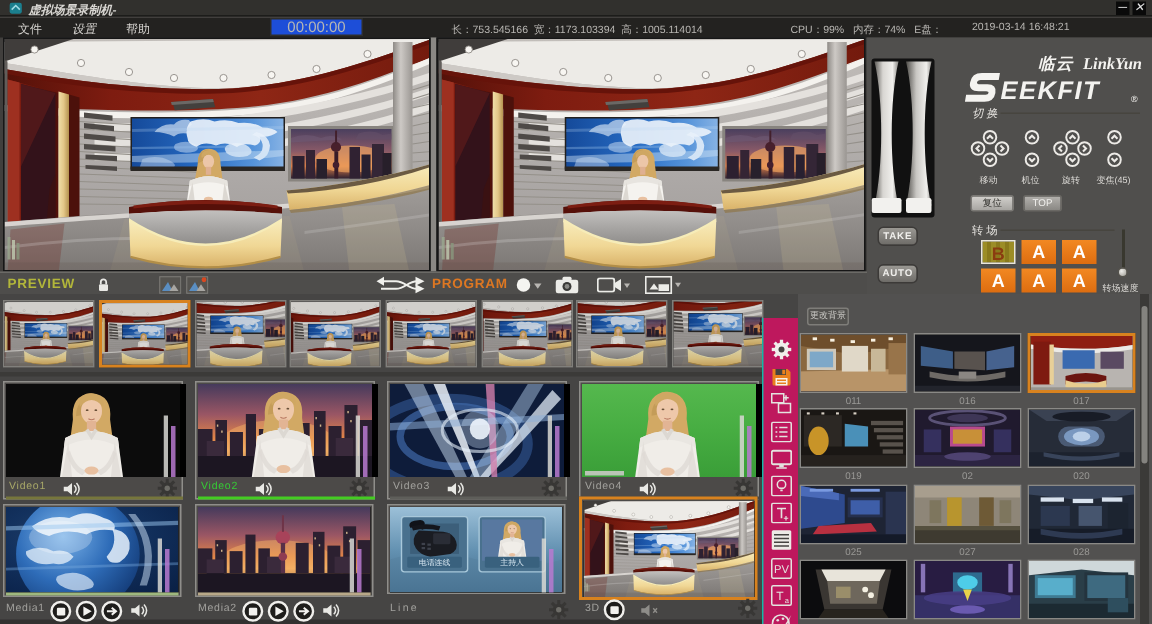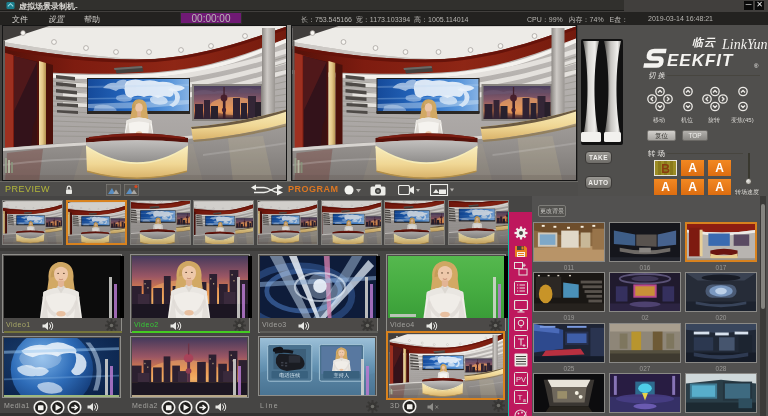--- a/index.html
+++ b/index.html
@@ -1,35 +1,35 @@
 <!DOCTYPE html>
 <html><head>
 <meta charset="utf-8">
 <style>
 * { margin:0; padding:0; box-sizing:border-box; }
 html,body { width:768px; height:416px; overflow:hidden; background:#413f3d;
   font-family:"Liberation Sans", sans-serif; }
 #app { position:relative; width:768px; height:416px; }
 .abs { position:absolute; }
 
-#titlebar { left:0; top:0; width:624px; height:11px; background:#31302d; border-bottom:1px solid #1c1c1a;}
+#titlebar { left:0; top:0; width:768px; height:11px; background:#31302d; border-bottom:1px solid #1c1c1a;font-style:italic;}
 #titlebar .ttl { position:absolute; left:19px; top:1px; font-size:8px; color:#d8d6d2; font-weight:bold; letter-spacing:0px;}
 #appicon { position:absolute; left:6px; top:1px; width:9px; height:9px; }
 .winbtn { position:absolute; top:1px; width:9px; height:9px; background:#0a0a0a; color:#e8e8e8; font-size:8px; line-height:8px; text-align:center;}
 #menubar { left:0; top:12px; width:768px; height:13px; background:#232220; color:#d5d3cf; font-size:8px; }
 #menubar span.mi { position:absolute; top:2px; }
-#timerbox { position:absolute; left:180px; top:0px; width:62px; height:12px; background:#701a75; border:1px solid #2e2e2c; color:#b8b8b4; font-size:10px; text-align:center; line-height:11px; font-family:"Liberation Sans",sans-serif;}
+#timerbox { position:absolute; left:180px; top:0px; width:62px; height:12px; background:#1d4ed8; border:1px solid #2e2e2c; color:#b8b8b4; font-size:10px; text-align:center; line-height:11px; font-family:"Liberation Sans",sans-serif;}
 .stat { position:absolute; top:3px; font-size:7px; color:#b8b6b2; white-space:nowrap;}
 
 .monitor { top:25px; height:156px; background:#222; border:1px solid #161616; overflow:hidden;}
 #mon1 { left:2px; width:285px; }
 #mon2 { left:291px; width:286px; }
 
 #toolbar { left:0; top:181px; width:578px; height:15px; background:#4e4d4b; border-top:1px solid #6b6a66;}
-#toolbar .pv { position:absolute; left:5px; top:2px; color:#b2b63a; font-size:9px; font-weight:normal; letter-spacing:0.5px;}
+#toolbar .pv { position:absolute; left:5px; top:2px; color:#b2b63a; font-size:9px; font-weight:bold; letter-spacing:0.5px;}
 #toolbar .pg { position:absolute; left:288px; top:2px; color:#dd7722; font-size:9px; font-weight:bold; letter-spacing:0.5px;}
 
 #rpanel { left:578px; top:25px; width:190px; height:171px; background:#504f4d; }
 #tbar { position:absolute; left:3px; top:14px; width:42px; height:106px; background:#111; border-radius:2px;}
 .tbtn { position:absolute; left:7px; width:27px; height:13px; border-radius:4px;
   background:linear-gradient(#9a9893,#6e6c68); border:1px solid #3c3a38; color:#f0efec; font-size:6.5px; font-weight:bold; text-align:center; line-height:12px; letter-spacing:0.5px;}
 .seclabel { position:absolute; color:#e6e4e0; font-size:7.5px; letter-spacing:2px;}
 .padlabel { position:absolute; top:91px; color:#dcdad6; font-size:6px; }
 .gbtn { position:absolute; top:105px; height:11px; border-radius:2px; font-size:6.5px; text-align:center; line-height:10px; }
 .abtn { position:absolute; width:23px; height:16px; background:linear-gradient(#f28822,#dd6d10); color:#fff; font-weight:bold; text-align:center; font-size:12px; line-height:16px; }
@@ -136,21 +136,21 @@
         <path d="M2,2 C8,28 8,72 2,98 L18,98 C12,72 12,28 18,2 Z" fill="url(#tbarm)"></path>
         <path d="M23,2 C29,28 29,72 23,98 L40,98 C34,72 34,28 40,2 Z" fill="url(#tbarm2)"></path>
         <rect x="0" y="93" width="20" height="10" rx="1.5" fill="#f2f1ee"></rect>
         <rect x="23" y="93" width="17" height="10" rx="1.5" fill="#f2f1ee"></rect>
       </svg>
     </div>
     <div class="tbtn" style="top:126px;">TAKE</div>
     <div class="tbtn" style="top:151px;">AUTO</div>
 
     <div class="abs" style="left:114px;top:10px;color:#f4f3f0;font-size:11px;font-weight:bold;font-style:italic;letter-spacing:1px;">临云</div>
-    <div class="abs" style="left:144px;top:12px;color:#f4f3f0;font-size:14px;font-weight:normal;font-style:italic;font-family:'Liberation Serif',serif;">LinkYun</div>
+    <div class="abs" style="left:144px;top:12px;color:#f4f3f0;font-size:11px;font-weight:bold;font-style:italic;font-family:'Liberation Serif',serif;">LinkYun</div>
     <svg class="abs" style="left:64px;top:22px" width="122" height="24" viewBox="0 0 122 24">
       <g fill="#f4f3f0">
         <path d="M23,4 H11 Q6.5,4 6.5,8 Q6.5,11.5 11,11.5 H16 Q20,11.5 20,15 Q20,18.5 16,18.5 H3" stroke="#f4f3f0" stroke-width="4.6" fill="none" transform="skewX(-10)" transform-origin="13 11"></path>
         <text x="25" y="19" font-size="17" font-weight="bold" font-style="italic" letter-spacing="1" font-family="Liberation Sans">EEKFIT</text>
         <text x="112" y="21" font-size="6">®</text>
       </g>
     </svg>
 
     <div class="seclabel" style="left:70px;top:46px;font-style:italic;">切换</div>
     <div class="abs" style="left:89px;top:50px;width:93px;border-top:1px solid #47453f;"></div>

